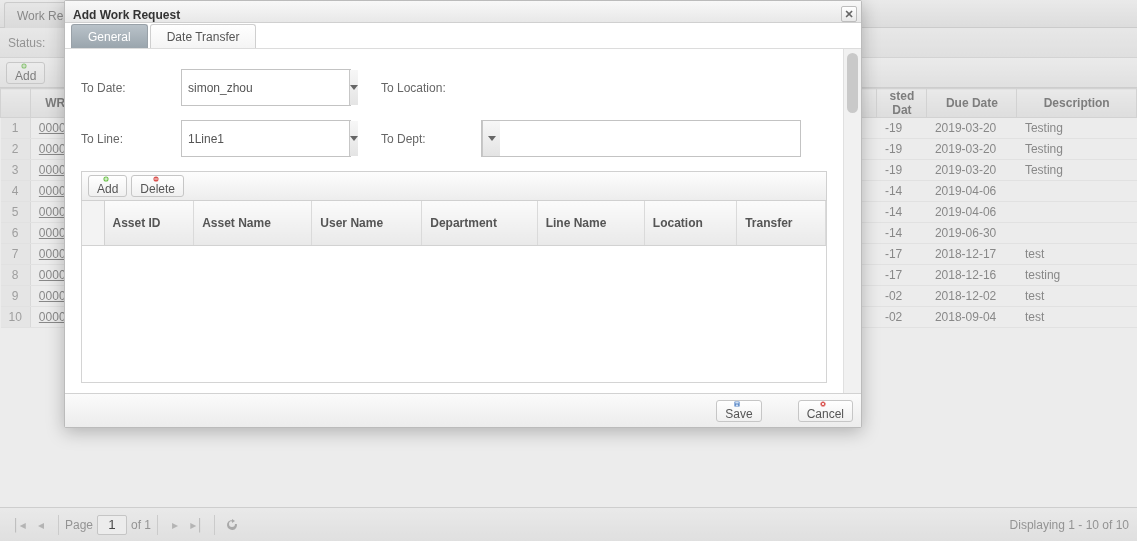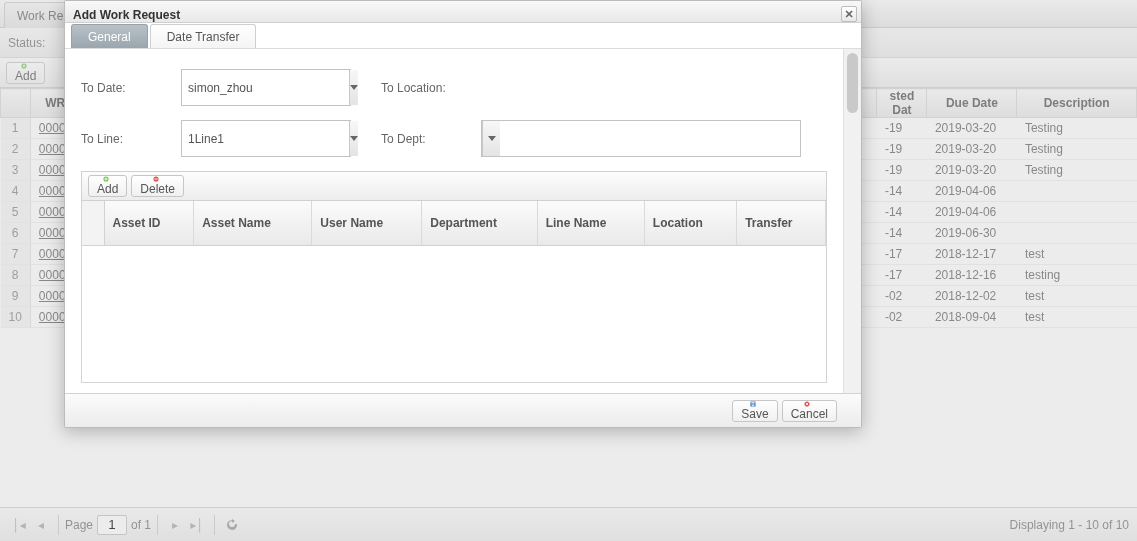--- a/index.html
+++ b/index.html
@@ -252,21 +252,22 @@
   border-bottom: 1px solid #d2d2d2;
   height: 44px; text-align: left; padding: 0 8px;
   color: #555; font-weight: bold;
 }
 .asset-grid th:first-child { width: 22px; background: #f3f3f3; border-right:1px solid #d2d2d2; }
 .modal-footer {
   height: 34px;
   background: linear-gradient(#fbfbfb,#ececec);
   border-top: 1px solid #d2d2d2;
   display: flex; align-items: center; justify-content: flex-end;
-  padding: 0 20px;
+  padding: 0 4px;
+  gap: 32px;
 }
 .icon-green-plus, .icon-red-minus, .icon-red-x, .icon-disk {
   width: 14px; height: 14px;
 }
 .tri-down {
   width: 0; height: 0;
   border-left: 4px solid transparent;
   border-right: 4px solid transparent;
   border-top: 5px solid #666;
 }

